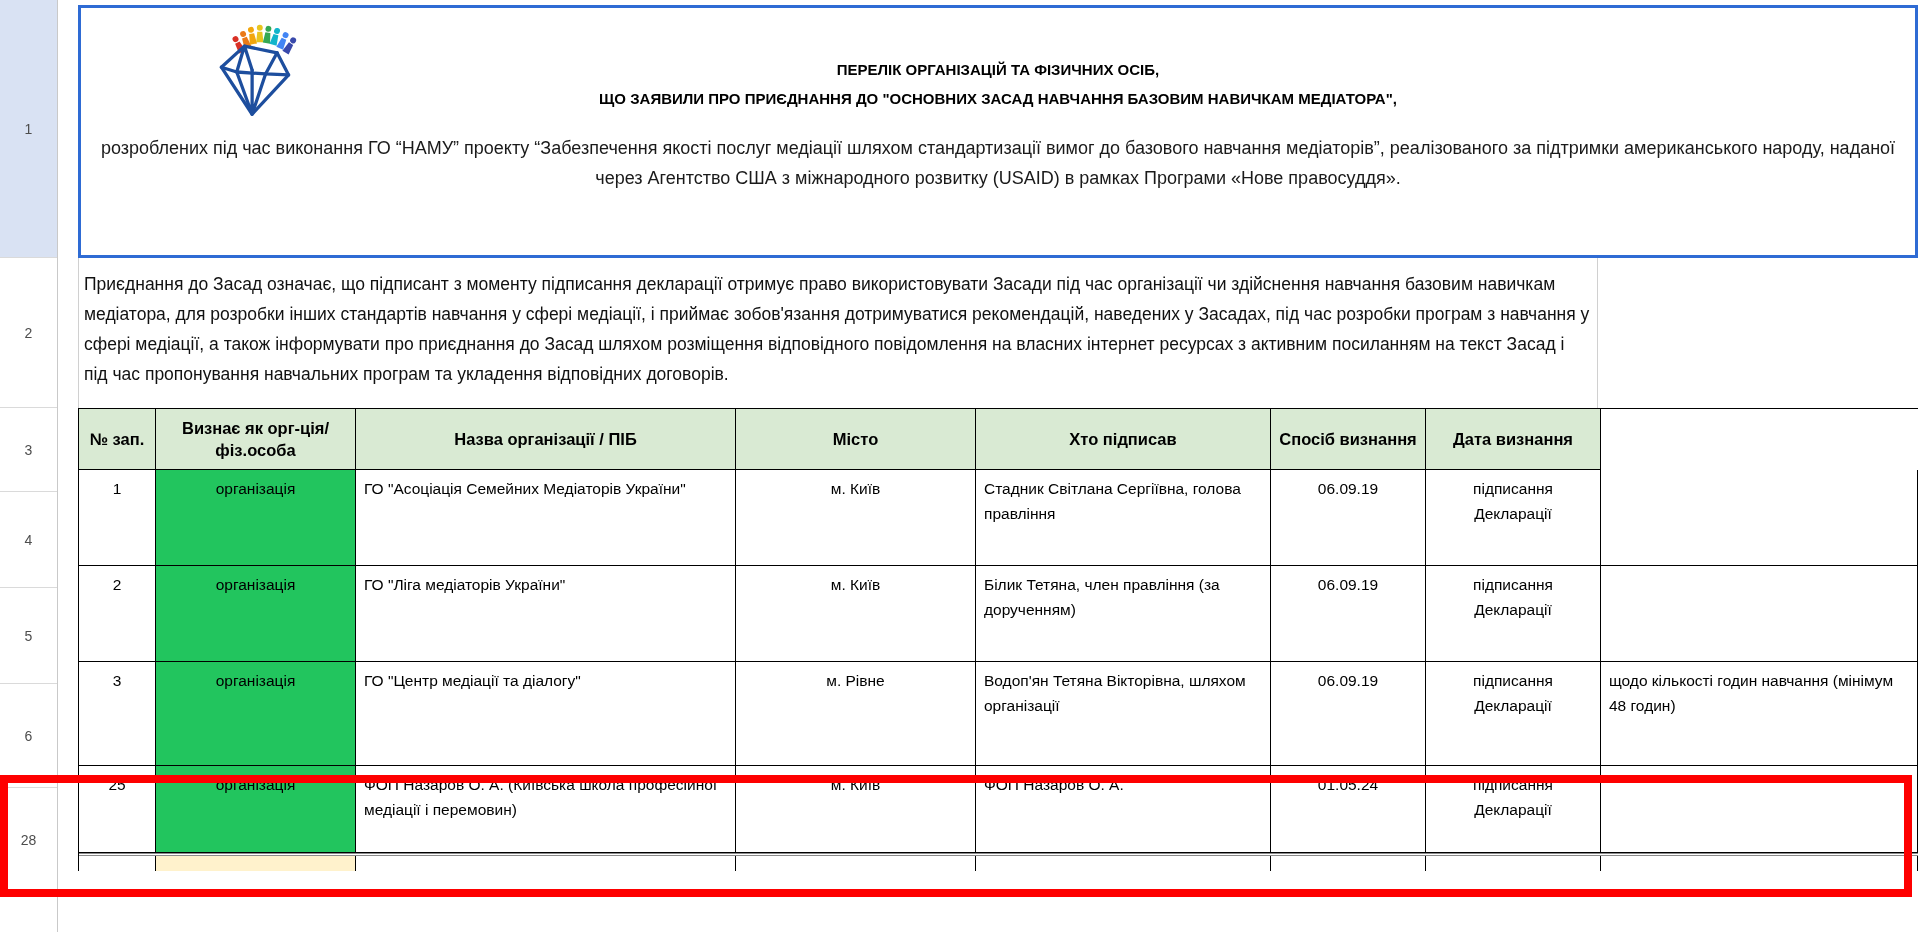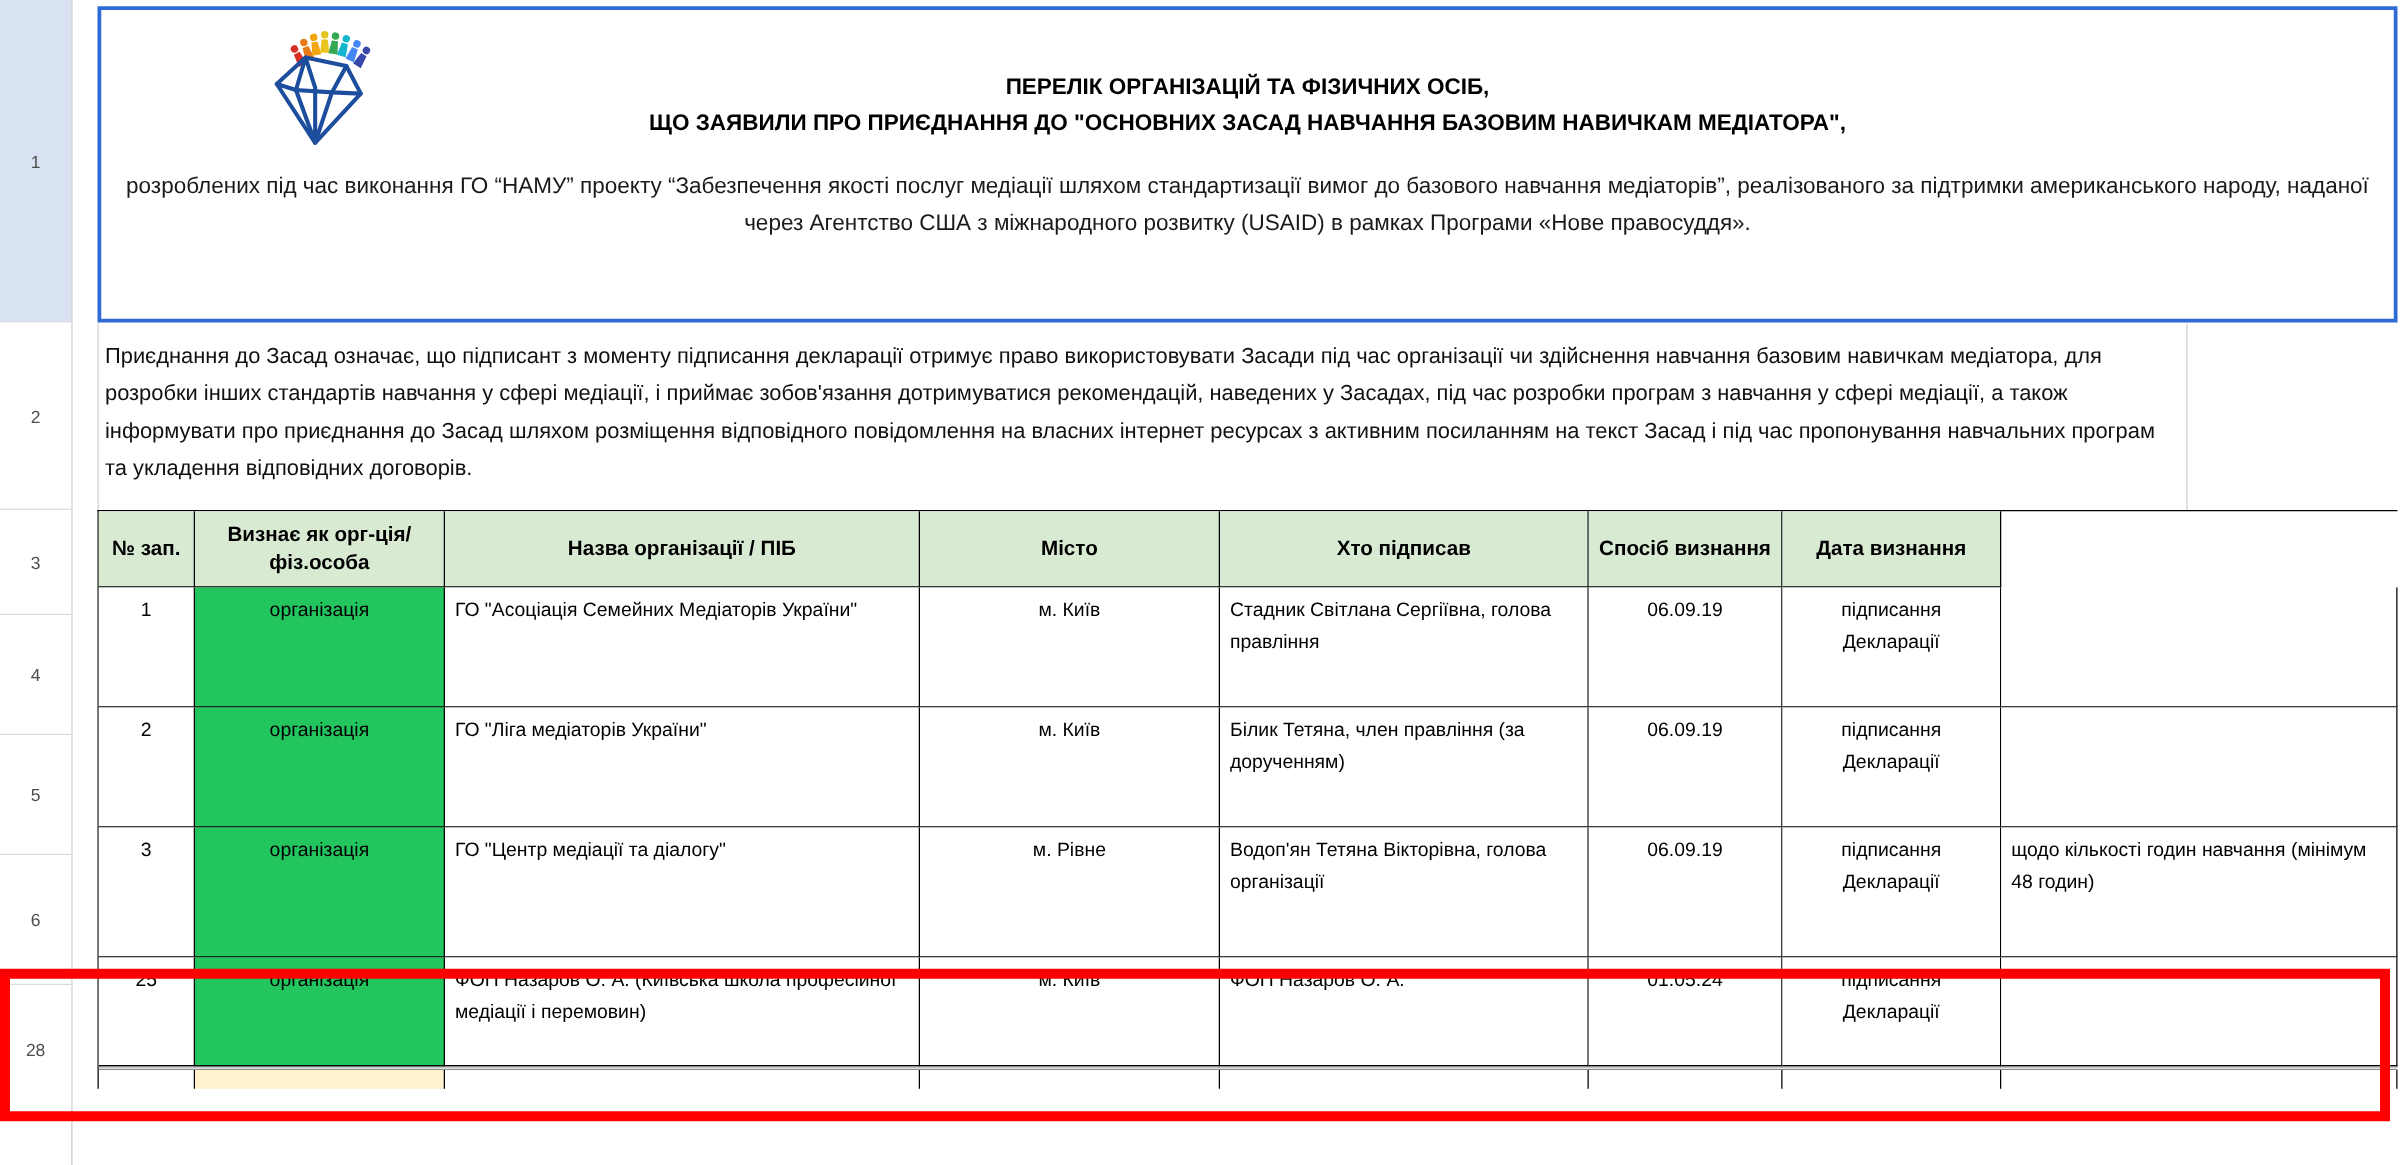--- a/index.html
+++ b/index.html
@@ -17,26 +17,26 @@
   .gcell.sel { background:#d9e2f3; }
   .g0{top:0;height:258px;} .g1{top:258px;height:150px;} .g2{top:408px;height:84px;}
   .g3{top:492px;height:96px;} .g4{top:588px;height:96px;} .g5{top:684px;height:104px;}
   .g6{top:788px;height:104px;}
 
   
   #banner { position:absolute; left:78px; top:5px; width:1840px; height:253px;
             background:#fff; border:3px solid #2e6bd4; }
   #logo { position:absolute; left:118px; top:16px; width:112px; height:96px; }
   .banner-title { position:absolute; top:47px; left:0; right:0; text-align:center;
-                  font-weight:bold; font-size:18px; line-height:29px; color:#000; }
+                  font-weight:bold; font-size:15px; line-height:29px; color:#000; }
   .banner-sub { position:absolute; top:125px; left:12px; right:12px; text-align:center;
                 font-size:18px; line-height:30px; color:#1a1a1a; }
 
   
-  #intro { position:absolute; left:78px; top:258px; width:1672px; height:150px;
+  #intro { position:absolute; left:78px; top:258px; width:1520px; height:150px;
            border-left:1px solid #d0d0d0; border-right:1px solid #d0d0d0;
            padding:11px 5px 0 5px; font-size:17.5px; line-height:30px; color:#111; }
 
   
   #tbl { position:absolute; left:78px; top:408px; width:1840px;
          border-top:1px solid #000; border-left:1px solid #000; }
   .tr { display:grid; grid-template-columns:77px 200px 380px 240px 295px 155px 175px 317px; }
   .tr > div { border-right:1px solid #000; border-bottom:1px solid #000; overflow:hidden; }
   .thead { height:61px; }
   .thead > div { background:#d9ead3; font-weight:bold; font-size:16.5px; line-height:22px;
@@ -155,21 +155,21 @@
       <div class="td ctr">06.09.19</div>
       <div class="td ctr">підписання Декларації</div>
       <div class="td"></div>
     </div>
 
     <div class="tr r-data2">
       <div class="td ctr">3</div>
       <div class="td type">організація</div>
       <div class="td">ГО "Центр медіації та діалогу"</div>
       <div class="td ctr">м. Рівне</div>
-      <div class="td">Водоп'ян Тетяна Вікторівна, голова організації</div>
+      <div class="td">Водоп'ян Тетяна Вікторівна, шляхом організації</div>
       <div class="td ctr">06.09.19</div>
       <div class="td ctr">підписання Декларації</div>
       <div class="td">щодо кількості годин навчання (мінімум 48 годин)</div>
     </div>
 
     <div class="tr r-data3">
       <div class="td ctr">25</div>
       <div class="td type">організація</div>
       <div class="td">ФОП Назаров О. А. (Київська школа професійної медіації і перемовин)</div>
       <div class="td ctr">м. Київ</div>

